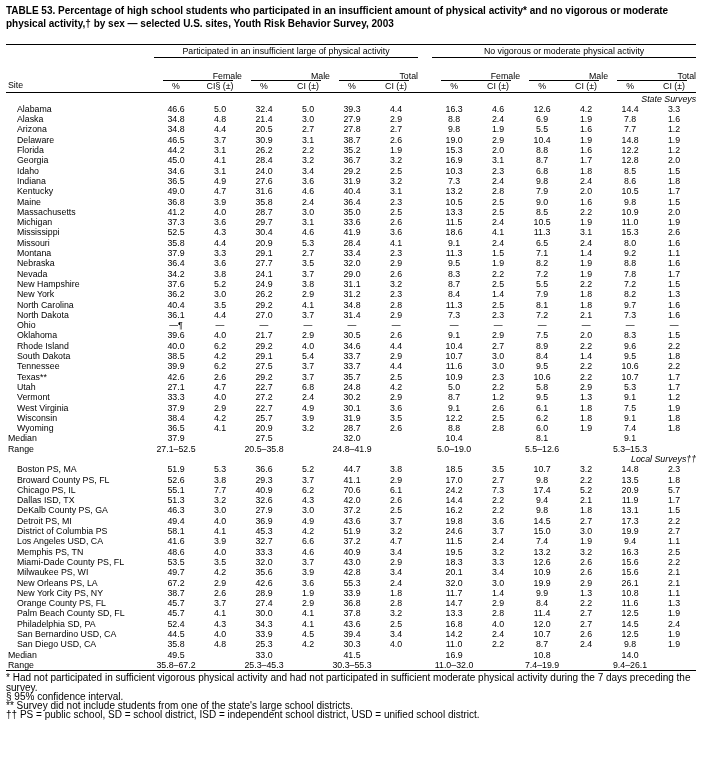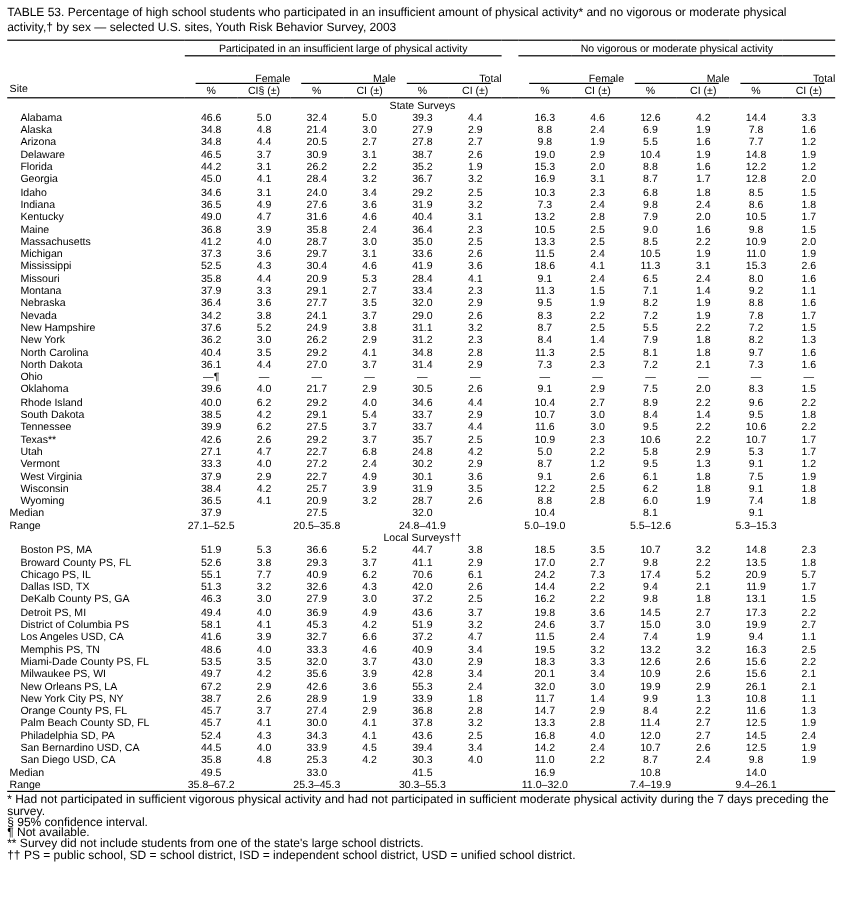--- a/index.html
+++ b/index.html
@@ -1,33 +1,33 @@
 <!DOCTYPE html>
 <html><head>
 <meta charset="utf-8">
 <style>
   html,body{margin:0;padding:0;background:#fff;}
   body{width:702px;height:770px;font-family:"Liberation Sans",sans-serif;color:#000;overflow:hidden;}
   .page{padding:5px 6px 0 6px;}
-  .title{font-size:10px;font-weight:normal;line-height:12.5px;margin-bottom:3px;}
+  .title{font-size:10px;font-weight:bold;line-height:12.5px;margin-bottom:14px;}
   table{border-collapse:collapse;table-layout:fixed;width:690px;border-top:1.5px solid #000;border-bottom:1.5px solid #000;}
   th,td{font-size:8.8px;font-weight:normal;padding:0;line-height:10.3px;white-space:nowrap;}
   col.c-site{width:148px;}
   col.c-num{width:44px;}
   col.c-gap{width:14px;}
   .site-h{vertical-align:bottom;text-align:left;padding-left:2px;padding-bottom:1px;}
   .grp{vertical-align:bottom;text-align:center;white-space:normal;line-height:10px;padding:1px 8px;border-bottom:1px solid #000;}
   .sex{position:relative;text-align:right;padding-top:13px;}
   .sex::after{content:"";position:absolute;left:9px;right:9px;bottom:0;border-bottom:1px solid #000;}
   .m{text-align:center;}
   .hb{border-bottom:1px solid #000;}
   td.site{text-align:left;padding-left:2px;}
   td.site.indent{padding-left:11px;}
   td.num{text-align:center;}
-  .section-label{text-align:center;padding-left:2px;}
+  .section-label{text-align:right;padding-left:2px;font-style:italic;}
   tbody tr:first-child td{padding-top:1px;}
   .footnotes{margin-top:2px;}
   .footnote{font-size:10px;line-height:9.3px;}
 </style>
 </head>
 <body>
 
 <div class="page">
   <div class="title">TABLE 53. Percentage of high school students who participated in an insufficient amount of physical activity* and no vigorous or moderate physical activity,† by sex — selected U.S. sites, Youth Risk Behavior Survey, 2003</div>
 
@@ -948,17 +948,16 @@
           <td class="num"></td>
           <td class="num">9.4–26.1</td>
           <td class="num"></td>
         </tr>
       </tbody>
   </table>
 
   <div class="footnotes">
       <div class="footnote">* Had not participated in sufficient vigorous physical activity and had not participated in sufficient moderate physical activity during the 7 days preceding the survey.</div>
       <div class="footnote">§ 95% confidence interval.</div>
-      <div class="footnote">¶ Not available.</div>
       <div class="footnote">** Survey did not include students from one of the state's large school districts.</div>
       <div class="footnote">†† PS = public school, SD = school district, ISD = independent school district, USD = unified school district.</div>
     </div>
 </div>
 
 </body></html>

